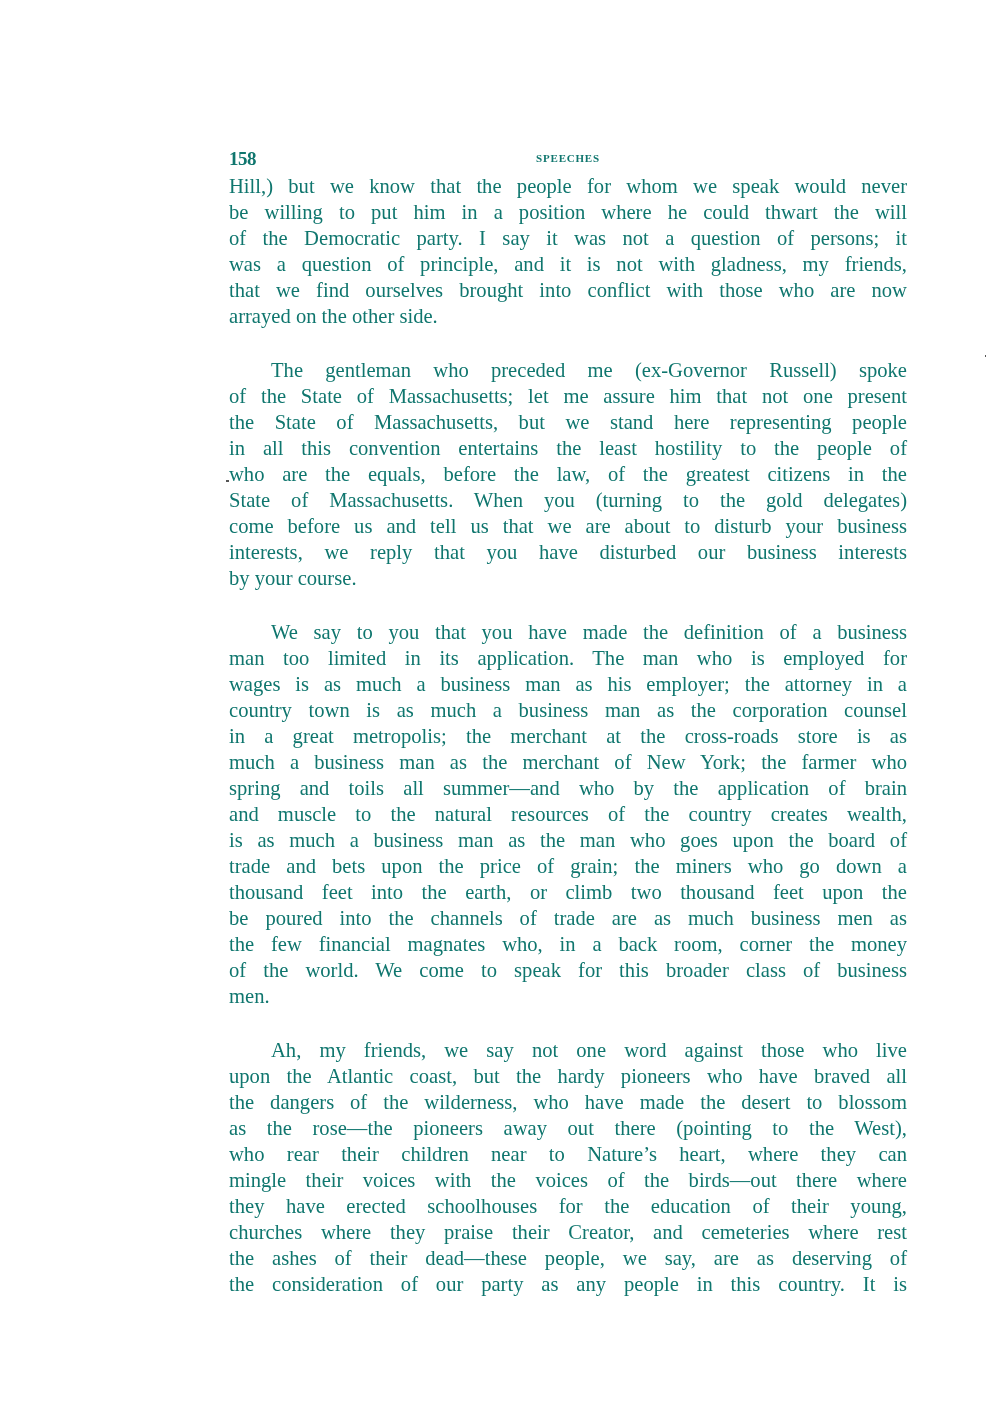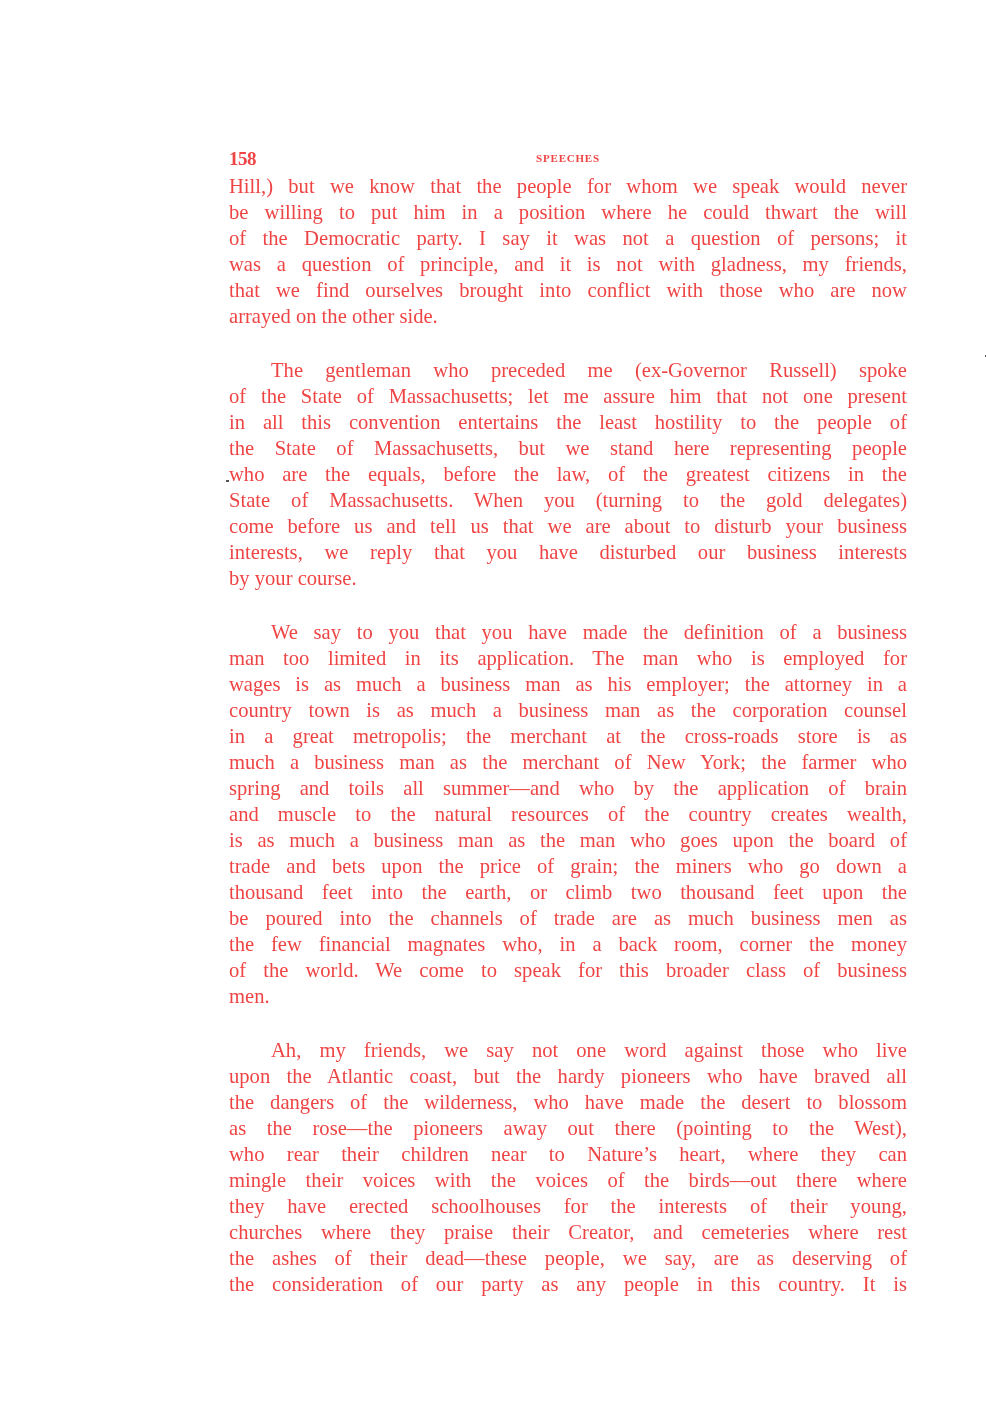--- a/index.html
+++ b/index.html
@@ -1,20 +1,20 @@
 <!DOCTYPE html>
 <html><head>
   <meta charset="utf-8">
   <style>
     html, body { margin: 0; padding: 0; background: #ffffff; }
     body { width: 986px; height: 1428px; position: relative; overflow: hidden; }
     .page {
       position: absolute; left: 229px; top: 143px; width: 678px;
       font-family: "Liberation Serif", "DejaVu Serif", serif;
-      color: #ef4444;
+      color: #0f766e;
     }
     .running-head { position: relative; height: 30px; }
     .page-number {
       position: absolute; left: 0; top: 5px;
       font-size: 19px; font-weight: bold; letter-spacing: -0.5px;
     }
     .running-title {
       position: absolute; left: 0; right: 0; top: 9px; text-align: center;
       font-size: 11px; font-weight: bold; letter-spacing: 0.8px;
     }
@@ -42,22 +42,22 @@
         <span class="line">Hill,) but we know that the people for whom we speak would never</span>
         <span class="line">be willing to put him in a position where he could thwart the will</span>
         <span class="line">of the Democratic party.  I say it was not a question of persons; it</span>
         <span class="line">was a question of principle, and it is not with gladness, my friends,</span>
         <span class="line">that we find ourselves brought into conflict with those who are now</span>
         <span class="line last">arrayed on the other side.</span>
       </div>
       <div>
         <span class="line indent">The gentleman who preceded me (ex-Governor Russell) spoke</span>
         <span class="line">of the State of Massachusetts; let me assure him that not one present</span>
+        <span class="line">the State of Massachusetts, but we stand here representing people</span>
         <span class="line">in all this convention entertains the least hostility to the people of</span>
-        <span class="line">the State of Massachusetts, but we stand here representing people</span>
         <span class="line">who are the equals, before the law, of the greatest citizens in the</span>
         <span class="line">State of Massachusetts.  When you (turning to the gold delegates)</span>
         <span class="line">come before us and tell us that we are about to disturb your business</span>
         <span class="line">interests, we reply that you have disturbed our business interests</span>
         <span class="line last">by your course.</span>
       </div>
       <div>
         <span class="line indent">We say to you that you have made the definition of a business</span>
         <span class="line">man too limited in its application. The man who is employed for</span>
         <span class="line">wages is as much a business man as his employer; the attorney in a</span>
@@ -74,21 +74,21 @@
         <span class="line">of the world.  We come to speak for this broader class of business</span>
         <span class="line last">men.</span>
       </div>
       <div>
         <span class="line indent">Ah, my friends, we say not one word against those who live</span>
         <span class="line">upon the Atlantic coast, but the hardy pioneers who have braved all</span>
         <span class="line">the dangers of the wilderness, who have made the desert to blossom</span>
         <span class="line">as the rose—the pioneers away out there (pointing to the West),</span>
         <span class="line">who rear their children near to Nature’s heart, where they can</span>
         <span class="line">mingle their voices with the voices of the birds—out there where</span>
-        <span class="line">they have erected schoolhouses for the interests of their young,</span>
+        <span class="line">they have erected schoolhouses for the education of their young,</span>
         <span class="line">churches where they praise their Creator, and cemeteries where rest</span>
         <span class="line">the ashes of their dead—these people, we say, are as deserving of</span>
         <span class="line">the consideration of our party as any people in this country.  It is</span>
       </div>
     </div>
 </div>
 
 <div class="margin-mark" style="left:985px; top:355px;"></div>
 <div class="margin-mark" style="left:226px; top:480px;"></div>
 

